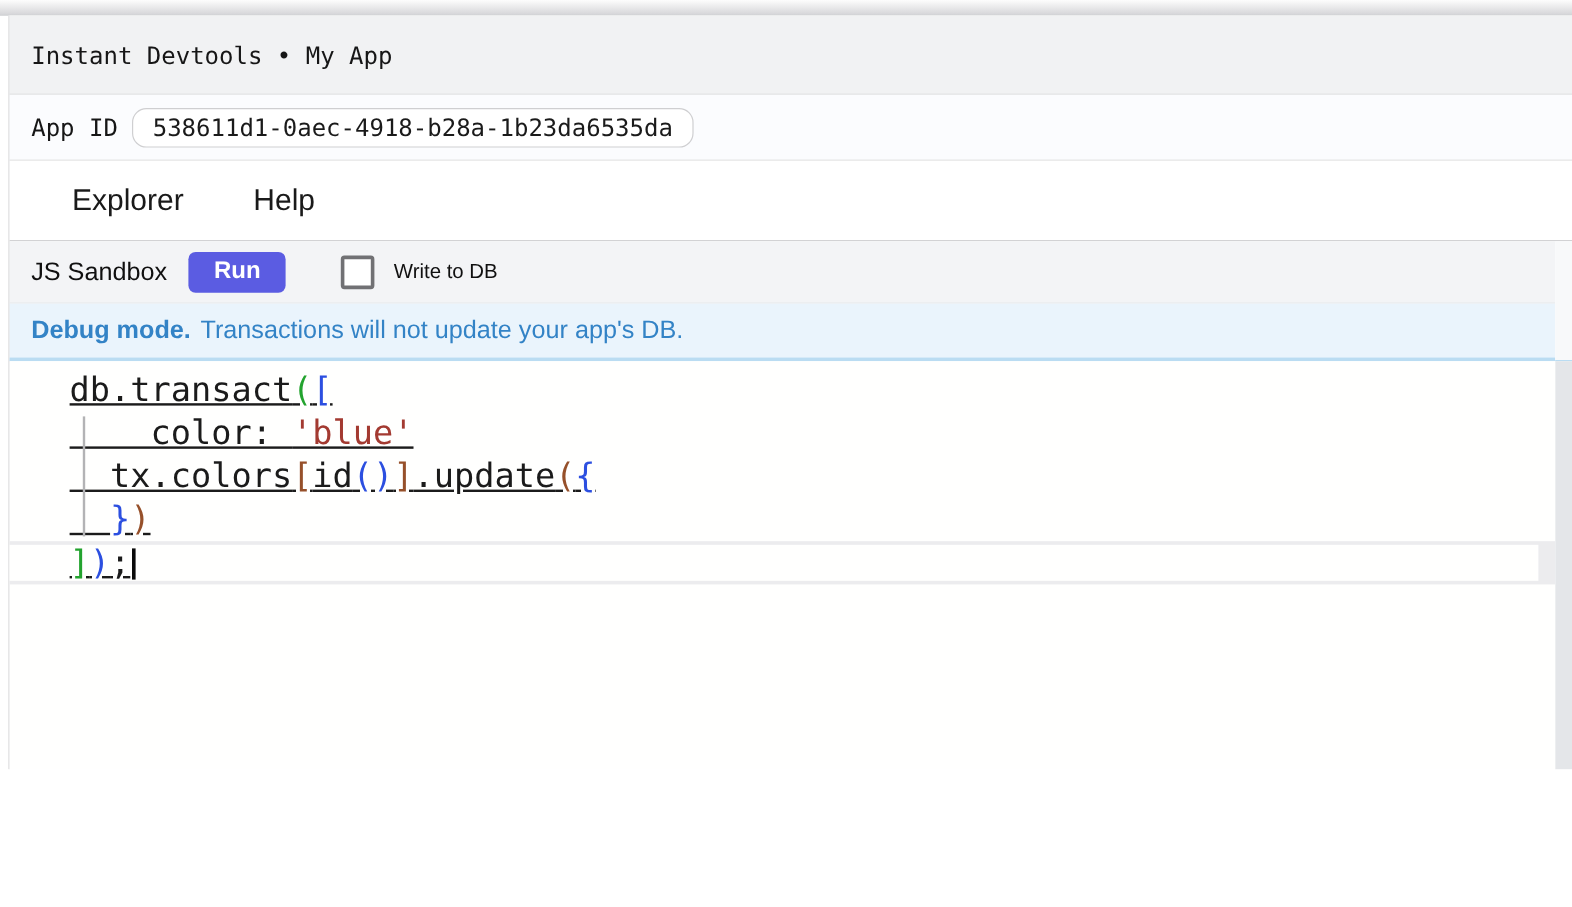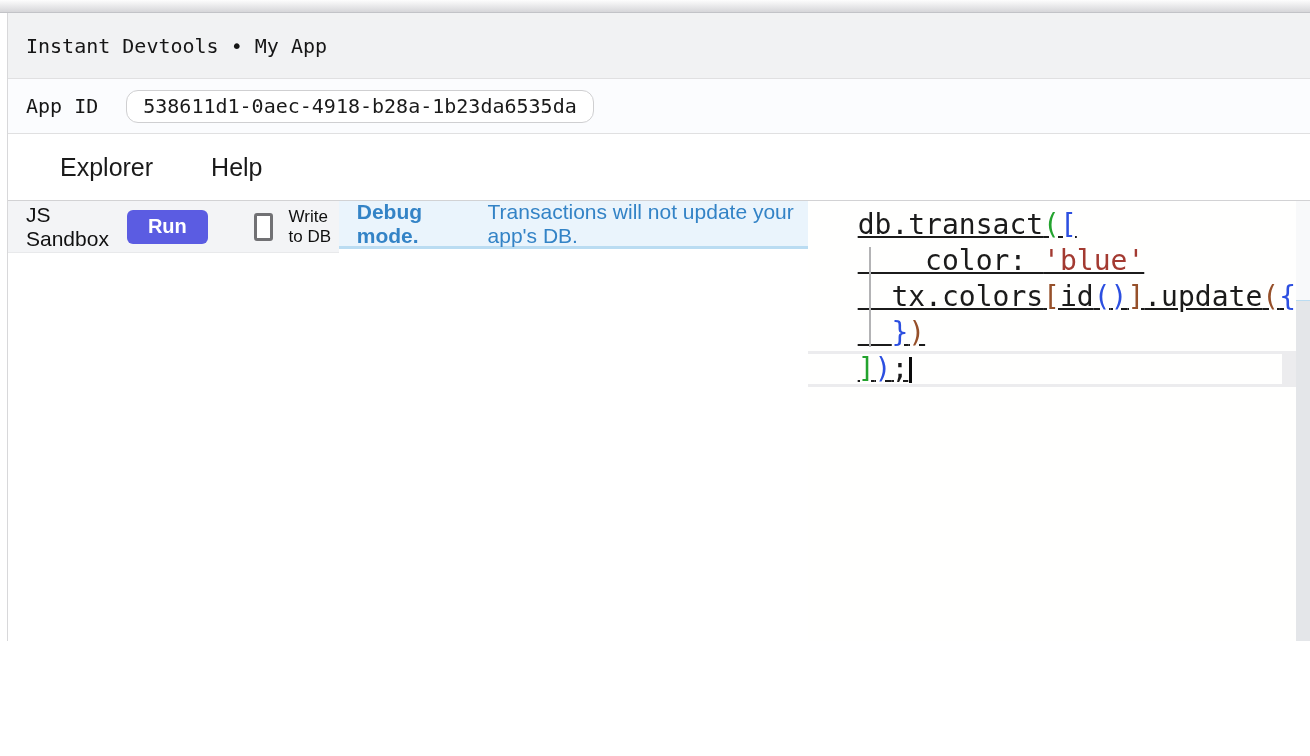--- a/index.html
+++ b/index.html
@@ -21,35 +21,35 @@
     background:#ffffff; }
 
   
   .hdr{ height:66px; background:var(--header-bg);
     border-bottom:1px solid var(--row-border);
     display:flex; align-items:center; padding-left:18px;
     font-family:"DejaVu Sans Mono", monospace; font-size:20px; color:#161616; }
 
   
   .appid{ height:55px; background:#fbfcfe; border-bottom:1px solid var(--row-border);
-    display:flex; align-items:center; padding-left:18px; gap:28px;
+    display:flex; align-items:center; padding-left:18px; gap:12px;
     font-family:"DejaVu Sans Mono", monospace; font-size:20px; color:#161616; }
   .appid-pill{ border:1.5px solid #cfcfd1; border-radius:12px; background:#ffffff;
     padding:3px 16px 4px 16px; font-size:20px; color:#1a1a1a; }
 
   
   .tabs{ height:67px; background:#ffffff; border-bottom:1px solid var(--tabs-border);
     display:flex; align-items:center; padding-left:28px; gap:10px; }
   .tab{ font-size:25px; color:#1a1a1a; padding:9px 24px; border-radius:9px;
     cursor:pointer; }
   .tab.active{ background:#e7e7e9; }
 
   
   .content{ flex:1; display:flex; min-height:0; }
-  .main-col{ flex:1; display:flex; flex-direction:row; min-width:0; }
+  .main-col{ flex:1; display:flex; flex-direction:column; min-width:0; }
   .rail{ width:14px; display:flex; flex-direction:column; }
   .rail-top{ height:100px; background:var(--rail-top);
     border-bottom:1px solid var(--banner-border); }
   .rail-bottom{ flex:1; background:var(--rail-bottom); }
 
   
   .toolbar{ height:52px; background:var(--toolbar-bg);
     border-bottom:1px solid #e8e9eb; display:flex; align-items:center;
     padding-left:18px; }
   .toolbar-label{ font-size:21px; color:#101010; }
@@ -58,21 +58,21 @@
     padding:5px 21px 6px 21px; cursor:pointer;
     font-family:"Liberation Sans", sans-serif; }
   .cbx{ margin-left:46px; width:28px; height:28px; background:#ffffff;
     border:3px solid #717174; border-radius:3px; cursor:pointer; }
   .cbx-label{ margin-left:16px; font-size:17px; color:#101010; }
 
   
   .banner{ height:48px; background:var(--banner-bg);
     border-bottom:3px solid var(--banner-border);
     display:flex; align-items:center; padding-left:18px;
-    font-size:21px; color:var(--banner-text);gap:17px; }
+    font-size:21px; color:var(--banner-text); }
   .banner b{ margin-right:8px; }
 
   
   .editor{ flex:1; background:var(--editor-bg); padding-top:6px;
     position:relative; font-family:"DejaVu Sans Mono", monospace;
     font-size:28px; color:var(--tok-default); cursor:text;text-decoration:underline; }
   .code-line{ height:36px; line-height:36px; padding-left:50px;
     white-space:pre; }
   .indent-guide{ position:absolute; left:61px; top:46px; height:100px;
     width:0; border-left:2px solid #b3b3b5; }

